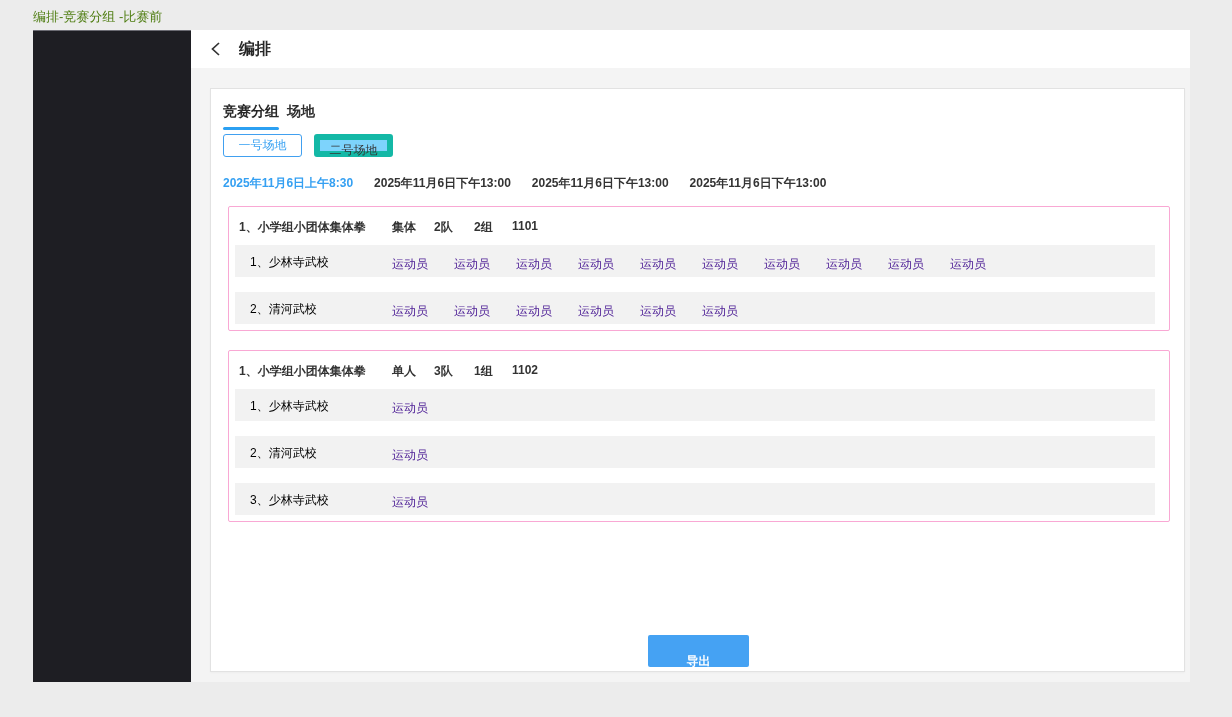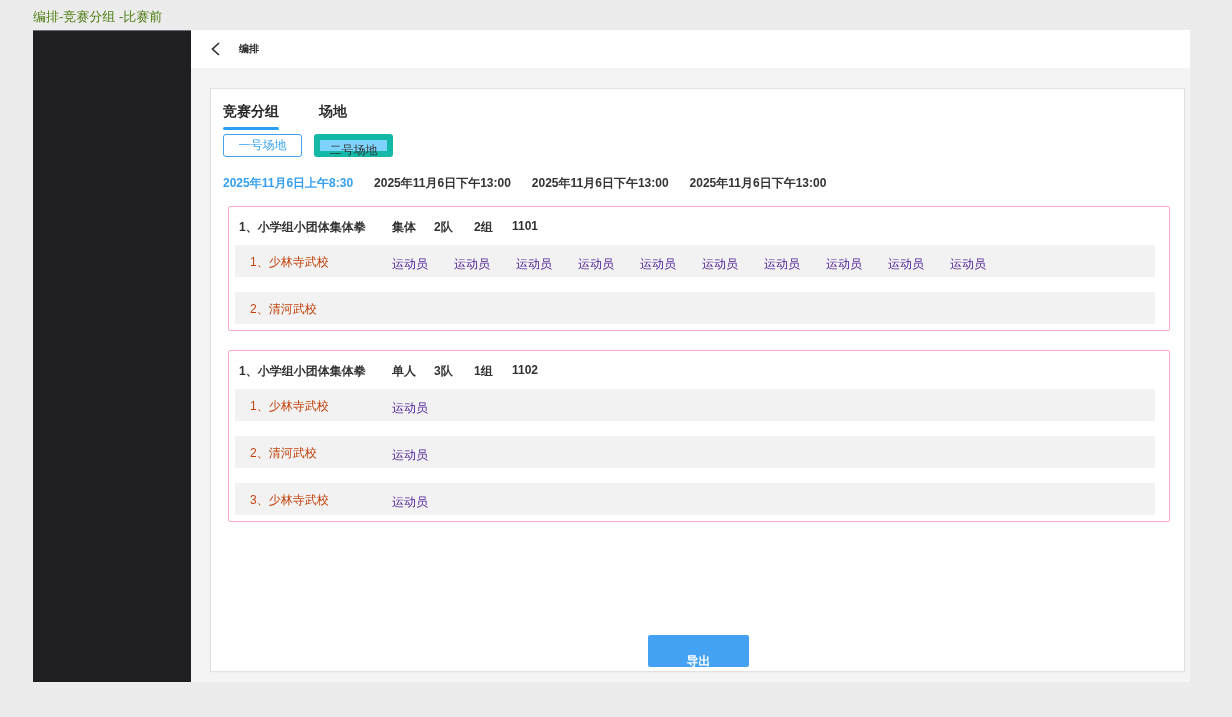--- a/index.html
+++ b/index.html
@@ -9,25 +9,25 @@
     font-family:"Liberation Sans","DejaVu Sans",sans-serif;
     -webkit-font-smoothing:antialiased;
   }
   .crumb{position:absolute;left:33px;top:8px;font-size:13px;color:#4d7c0f;}
   .sidebar{position:absolute;left:33px;top:30px;width:158px;height:652px;
     background:#1e1e23;border-top:1px solid #6b6b73;box-sizing:border-box;}
   .workarea{position:absolute;left:191px;top:30px;width:999px;height:652px;background:#f4f4f4;}
   .topbar{position:absolute;left:191px;top:30px;width:999px;height:38px;background:#ffffff;
     display:flex;align-items:center;padding-left:19px;box-sizing:border-box;}
   .back{display:inline-flex;align-items:center;cursor:pointer;margin-right:9px;}
-  .topbar .title{font-size:10px;font-weight:bold;color:#262626;padding-left:9px;}
+  .topbar .title{font-size:16px;font-weight:bold;color:#262626;padding-left:9px;}
   .panel{position:absolute;left:210px;top:88px;width:975px;height:584px;background:#fff;
     border:1px solid #e2e2e2;box-sizing:border-box;box-shadow:0 1px 2px rgba(0,0,0,0.03);}
   
-  .tabs{position:absolute;left:12px;top:14px;display:flex;gap:40px;}
+  .tabs{position:absolute;left:12px;top:14px;display:flex;gap:8px;}
   .tab{font-size:14px;font-weight:bold;color:#2f2f2f;padding-bottom:9px;position:relative;cursor:pointer;}
   .tab.active{color:#262626;}
   .tab.active::after{content:"";position:absolute;left:0;right:0;bottom:0;height:3px;
     background:#2ba0f2;border-radius:2px;}
   
   .venues{position:absolute;left:12px;top:45px;display:flex;gap:12px;}
   .venue-btn{min-width:79px;height:23px;line-height:21px;text-align:center;font-size:12px;
     border-radius:3px;box-sizing:border-box;cursor:pointer;border:6px solid #14b8a6;
     color:#333;background:#7dd3fc;padding:0 6px;}
   .venue-btn.active{border:1px solid #41a0f0;color:#35a0f2;background:#ffffff;}
@@ -41,21 +41,21 @@
     padding-bottom:6px;margin-bottom:19px;box-sizing:border-box;}
   .group-head{position:relative;height:38px;}
   .group-head span{position:absolute;top:12px;font-size:12px;font-weight:bold;color:#333;white-space:nowrap;}
   .g-name{left:10px;}
   .g-type{left:163px;}
   .g-teams{left:205px;}
   .g-group{left:245px;}
   .g-code{left:283px;}
   .team-row{position:relative;height:32px;background:#f2f2f2;margin:0 14px 15px 6px;}
   .team-row:last-child{margin-bottom:0;}
-  .row-name{position:absolute;left:15px;top:9px;font-size:12px;color:#c2410c;white-space:nowrap;}
+  .row-name{position:absolute;left:15px;top:9px;font-size:12px;color:#000000;white-space:nowrap;}
   .athletes{position:absolute;left:157px;top:9px;white-space:nowrap;}
   .athlete{display:inline-block;width:62px;font-size:12px;color:#4c1d95;}
   
   .export-btn{position:absolute;left:437px;top:546px;width:101px;height:21px;
     background:#45a2f3;color:#fff;font-size:12px;font-weight:bold;border:none;
     border-radius:2px;cursor:pointer;font-family:inherit;line-height:21px;padding:16px;}
 </style>
 </head>
 <body>
 
@@ -98,20 +98,21 @@
       <span class="g-group">2组</span>
       <span class="g-code">1101</span>
     </div>
     <div class="rows">
           <div class="team-row">
     <span class="row-name">1、少林寺武校</span>
     <span class="athletes"><span class="athlete">运动员</span><span class="athlete">运动员</span><span class="athlete">运动员</span><span class="athlete">运动员</span><span class="athlete">运动员</span><span class="athlete">运动员</span><span class="athlete">运动员</span><span class="athlete">运动员</span><span class="athlete">运动员</span><span class="athlete">运动员</span></span>
   </div>
           <div class="team-row">
     <span class="row-name">2、清河武校</span>
+    <span class="athletes"><span class="athlete">运动员</span><span class="athlete">运动员</span><span class="athlete">运动员</span><span class="athlete">运动员</span><span class="athlete">运动员</span><span class="athlete">运动员</span></span>
   </div>
         </div>
   </article>
       <article class="group-card">
     <div class="group-head">
       <span class="g-name">1、小学组小团体集体拳</span>
       <span class="g-type">单人</span>
       <span class="g-teams">3队</span>
       <span class="g-group">1组</span>
       <span class="g-code">1102</span>

